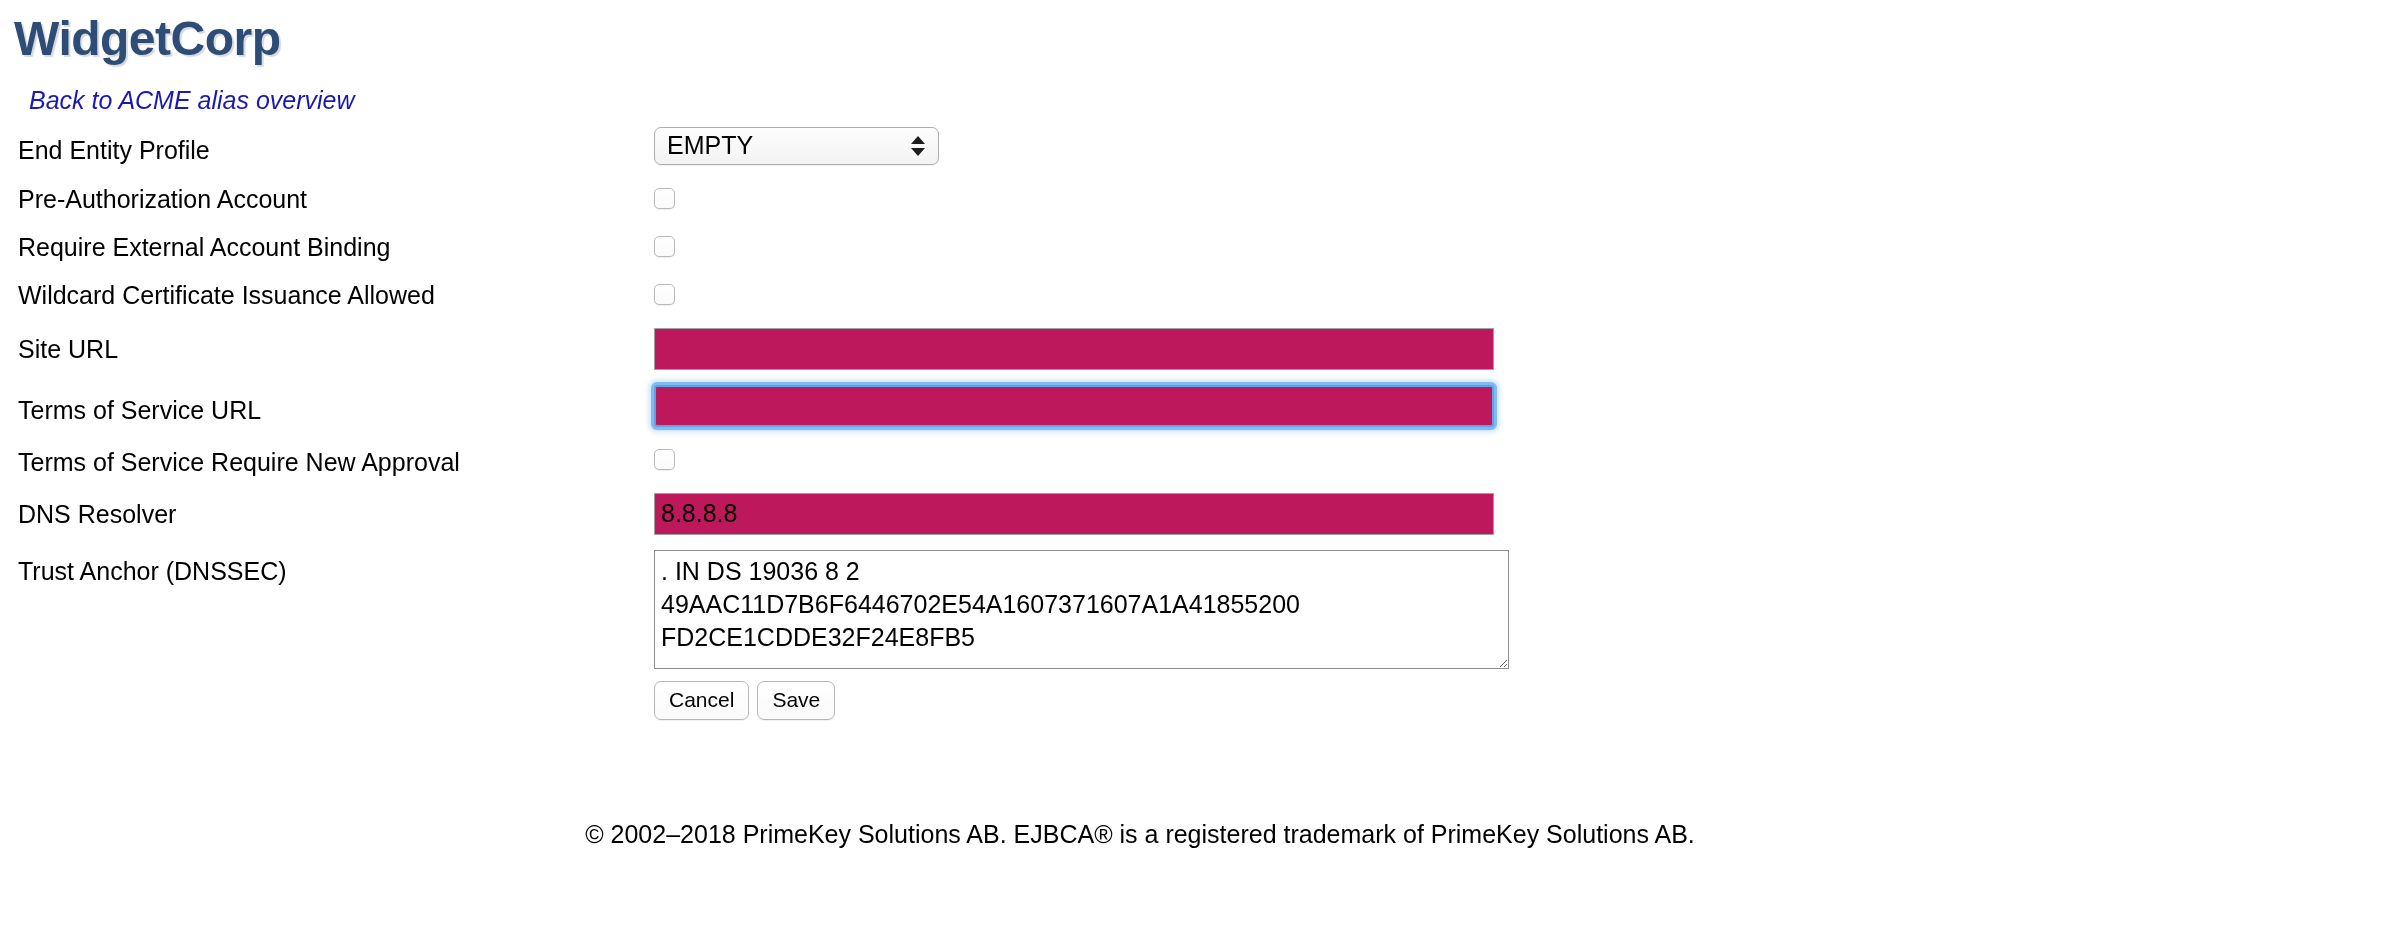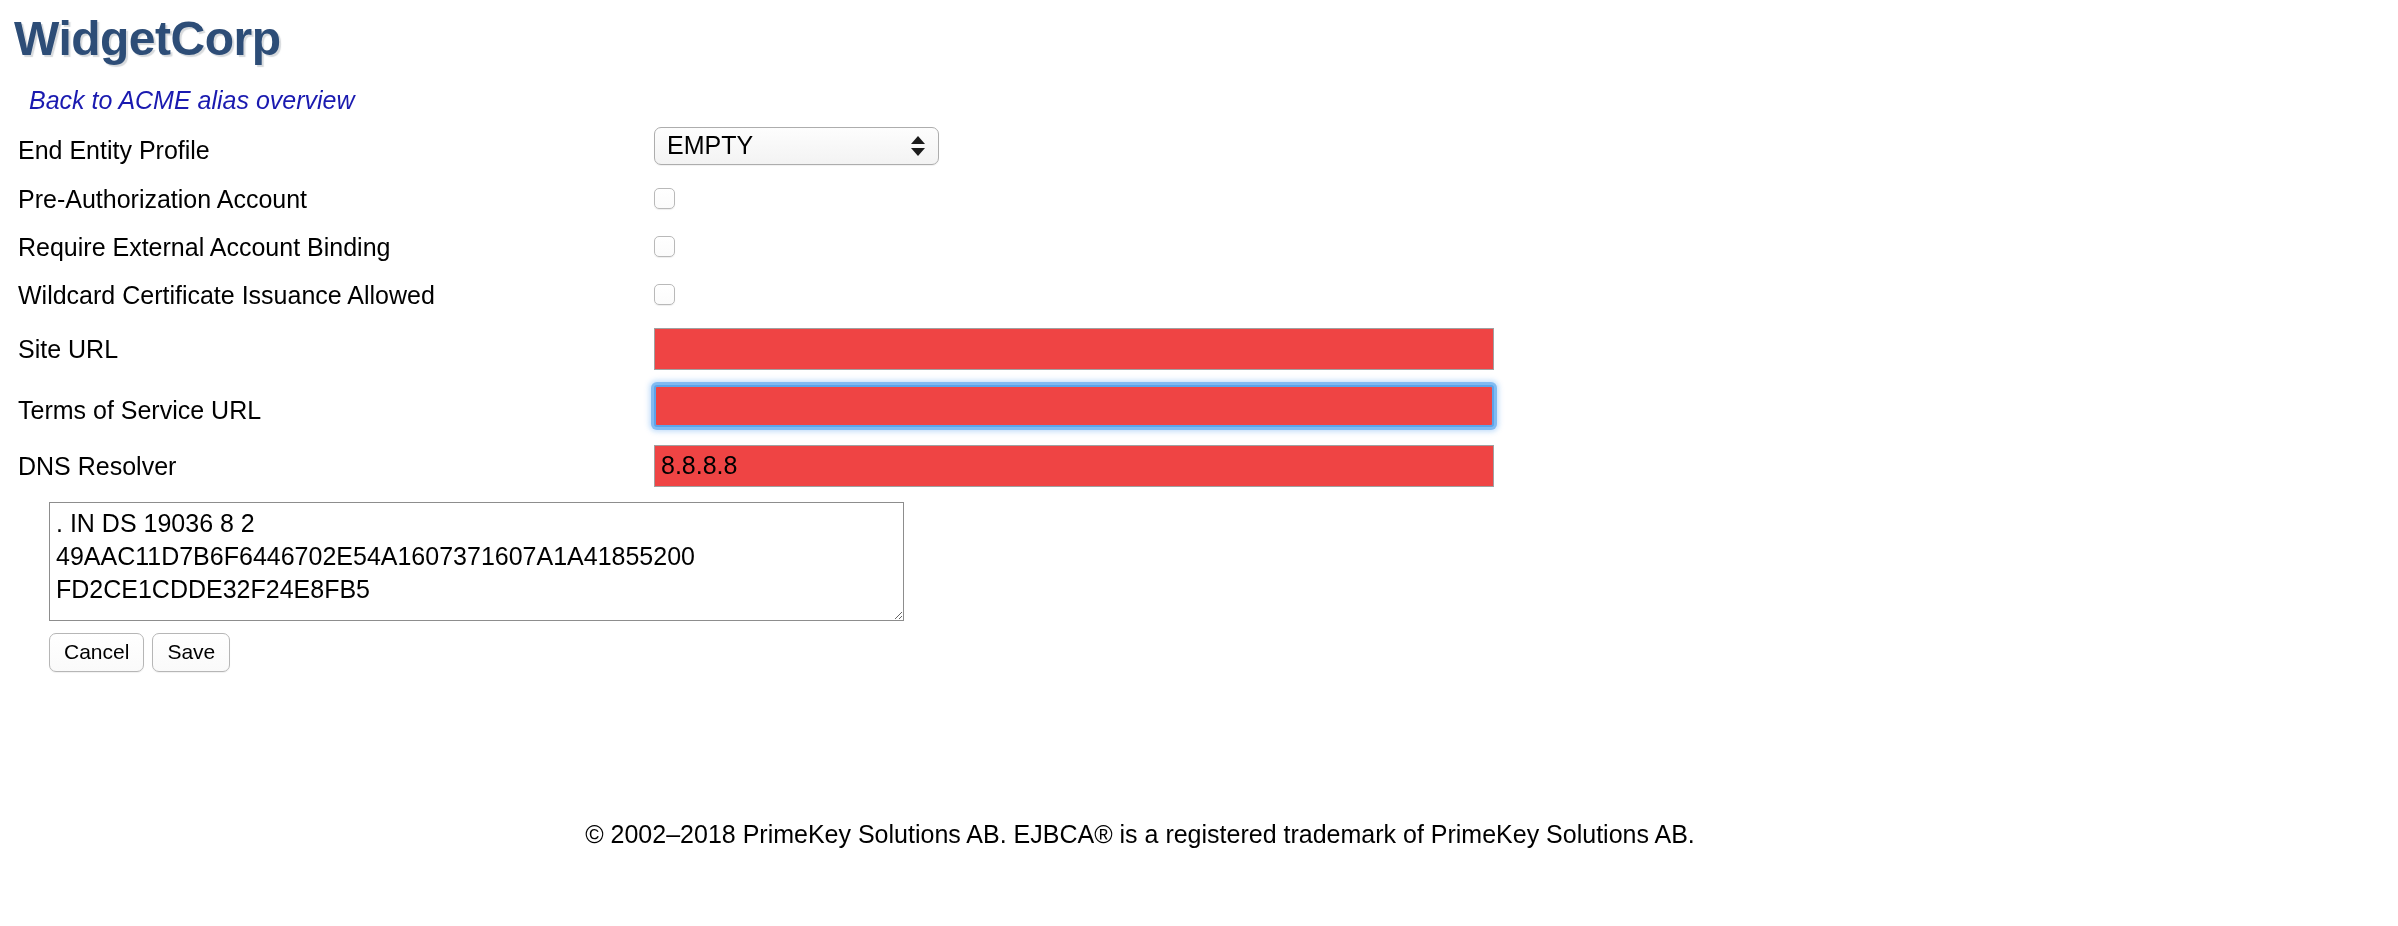--- a/index.html
+++ b/index.html
@@ -149,21 +149,21 @@
 
   
   input.text-field {
     font-family: "Liberation Sans", sans-serif;
     font-size: 25px;
     color: #000;
     width: 840px;
     box-sizing: border-box;
     padding: 5px 6px 6px 6px;
     border: 1px solid #a0a0a0;
-    background: #ef4444;
+    background: #be185d;
     outline: none;
     border-radius: 0;
   }
   input.text-field.focused {
     border: 2px solid #5ca3e9;
     box-shadow: 0 0 0 3px rgba(110, 176, 240, 0.80),
                 0 0 5px 5px rgba(130, 186, 243, 0.45);
     border-radius: 3px;
     padding: 4px 5px 5px 5px;
   }
@@ -273,29 +273,36 @@
     </div>
   </div>
 
   <div class="form-row row-input-focus">
     <div class="form-label">Terms of Service URL</div>
     <div class="form-control">
       <input type="text" class="text-field focused" autofocus="" value="" style="">
     </div>
   </div>
 
+  <div class="form-row row-check2">
+    <div class="form-label">Terms of Service Require New Approval</div>
+    <div class="form-control cb-holder">
+      <input type="checkbox" class="cb" style="">
+    </div>
+  </div>
 
   <div class="form-row row-dns">
     <div class="form-label">DNS Resolver</div>
     <div class="form-control">
       <input type="text" class="text-field" value="8.8.8.8" style="">
     </div>
   </div>
 
   <div class="form-row row-textarea">
+    <div class="form-label">Trust Anchor (DNSSEC)</div>
     <div class="form-control">
       <textarea class="trust-anchor" spellcheck="false" style="">. IN DS 19036 8 2
 49AAC11D7B6F6446702E54A1607371607A1A41855200
 FD2CE1CDDE32F24E8FB5</textarea>
       <div class="button-row">
         <button class="btn">Cancel</button>
         <button class="btn">Save</button>
       </div>
     </div>
   </div>

